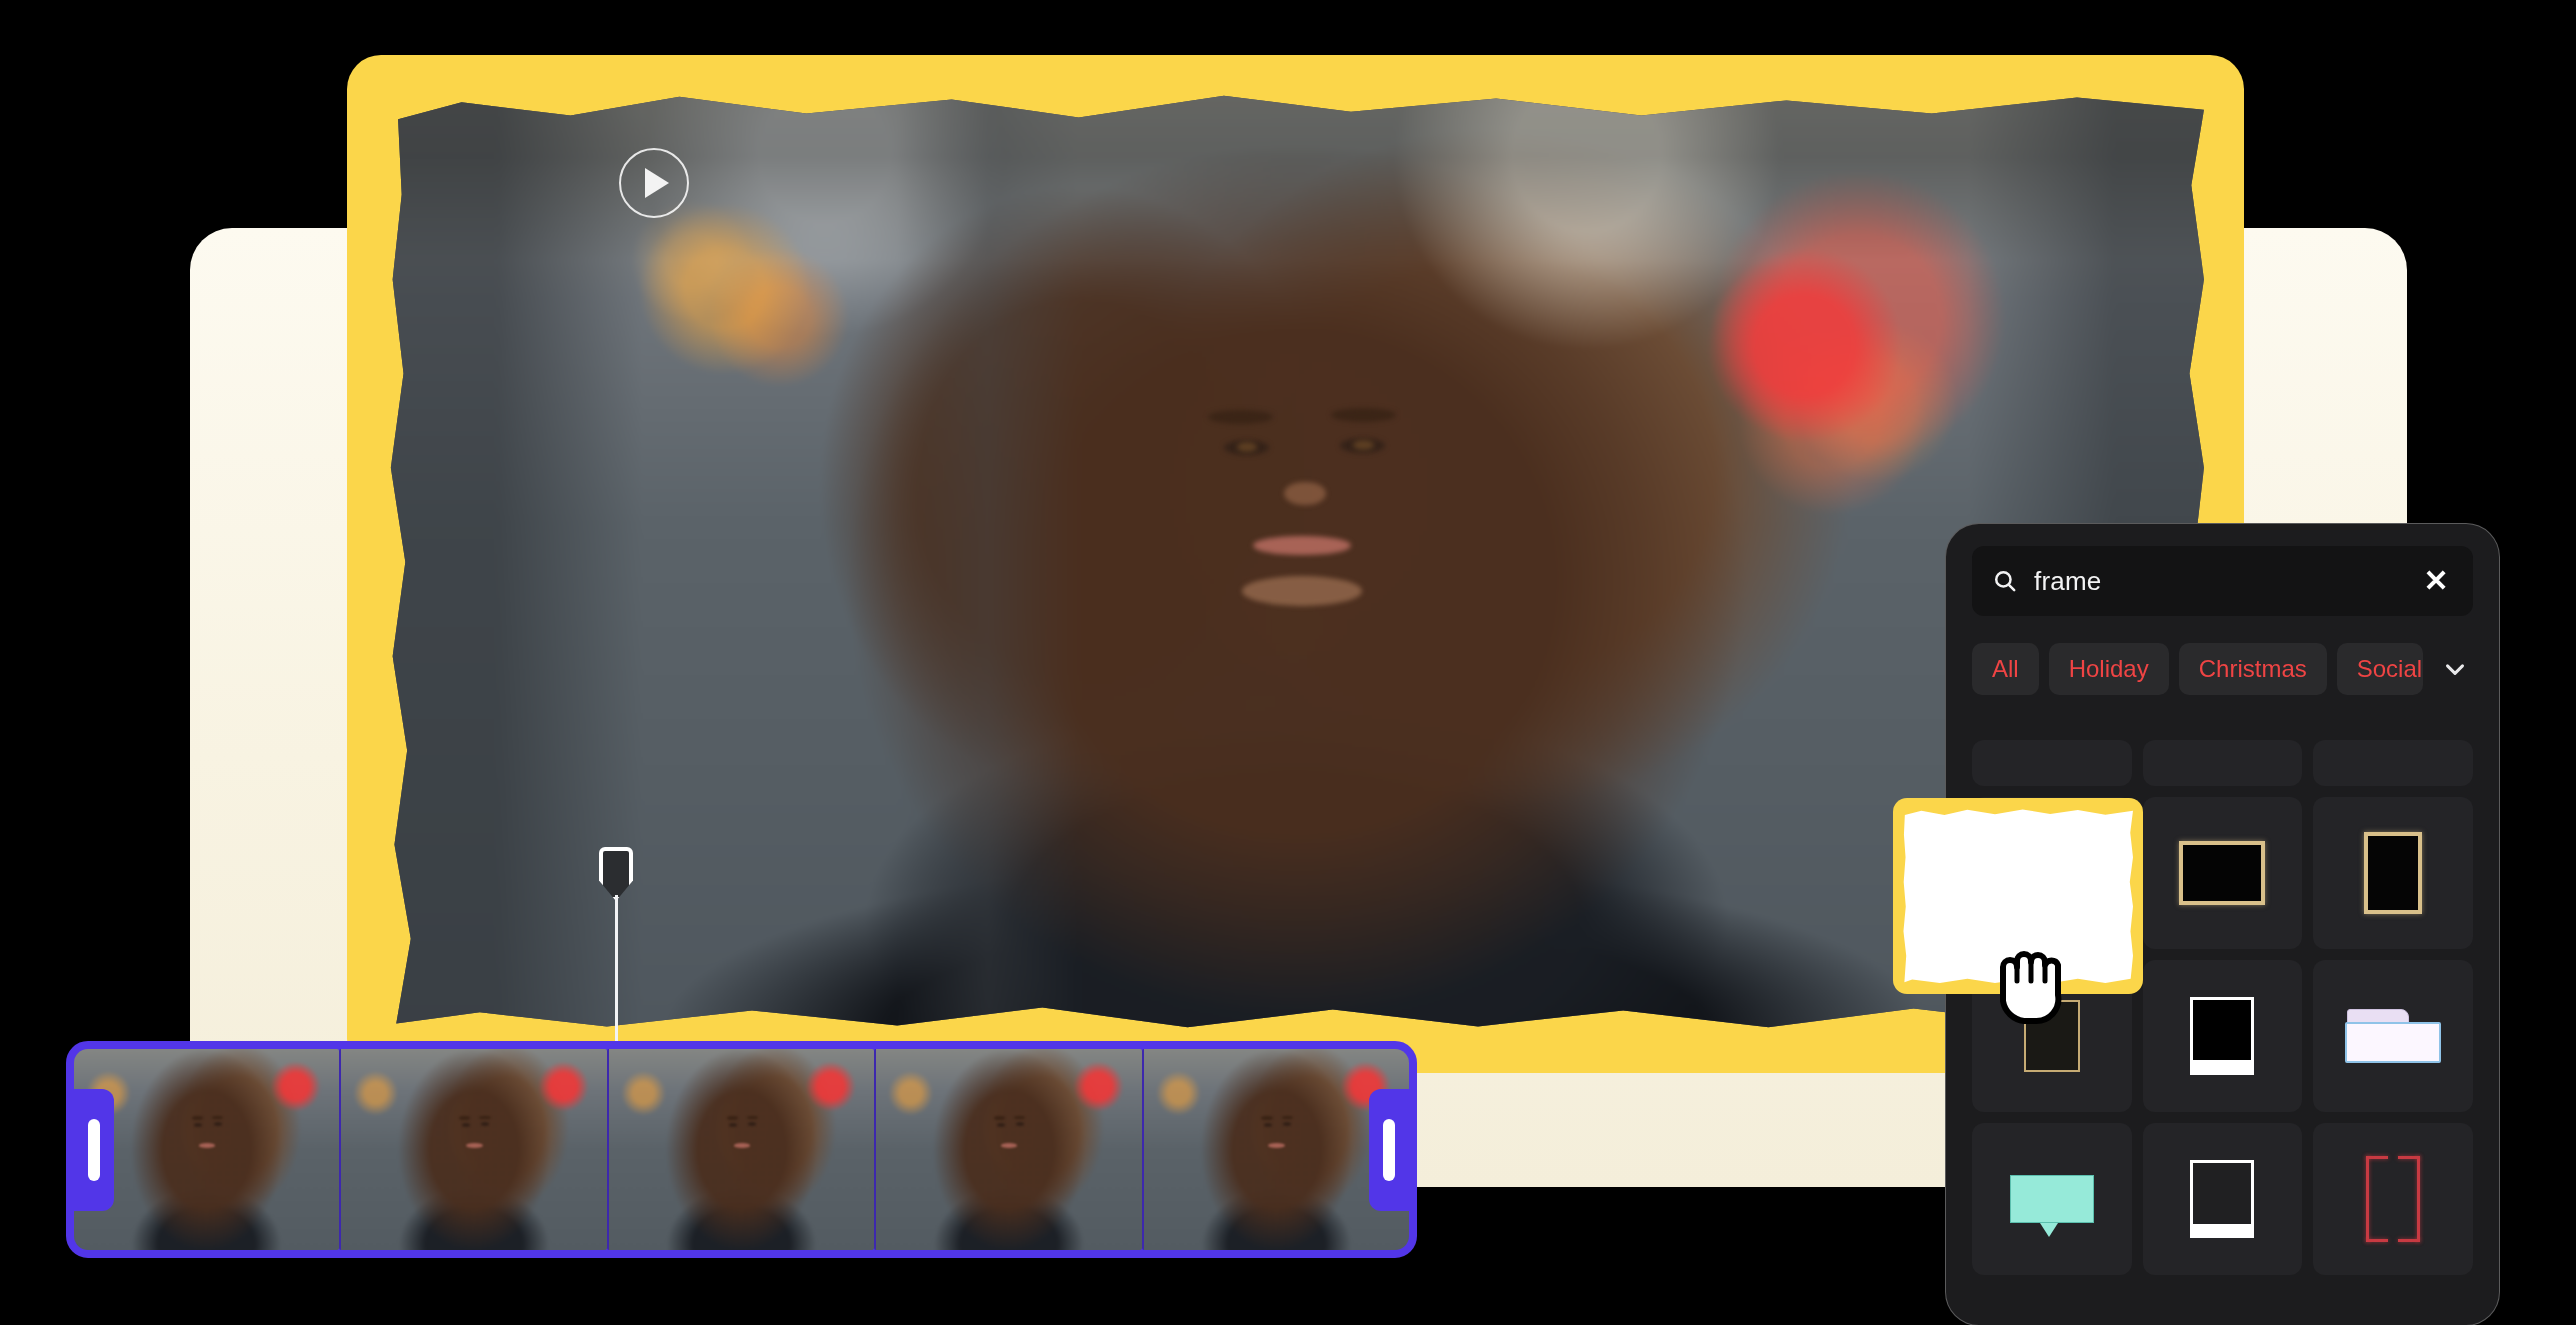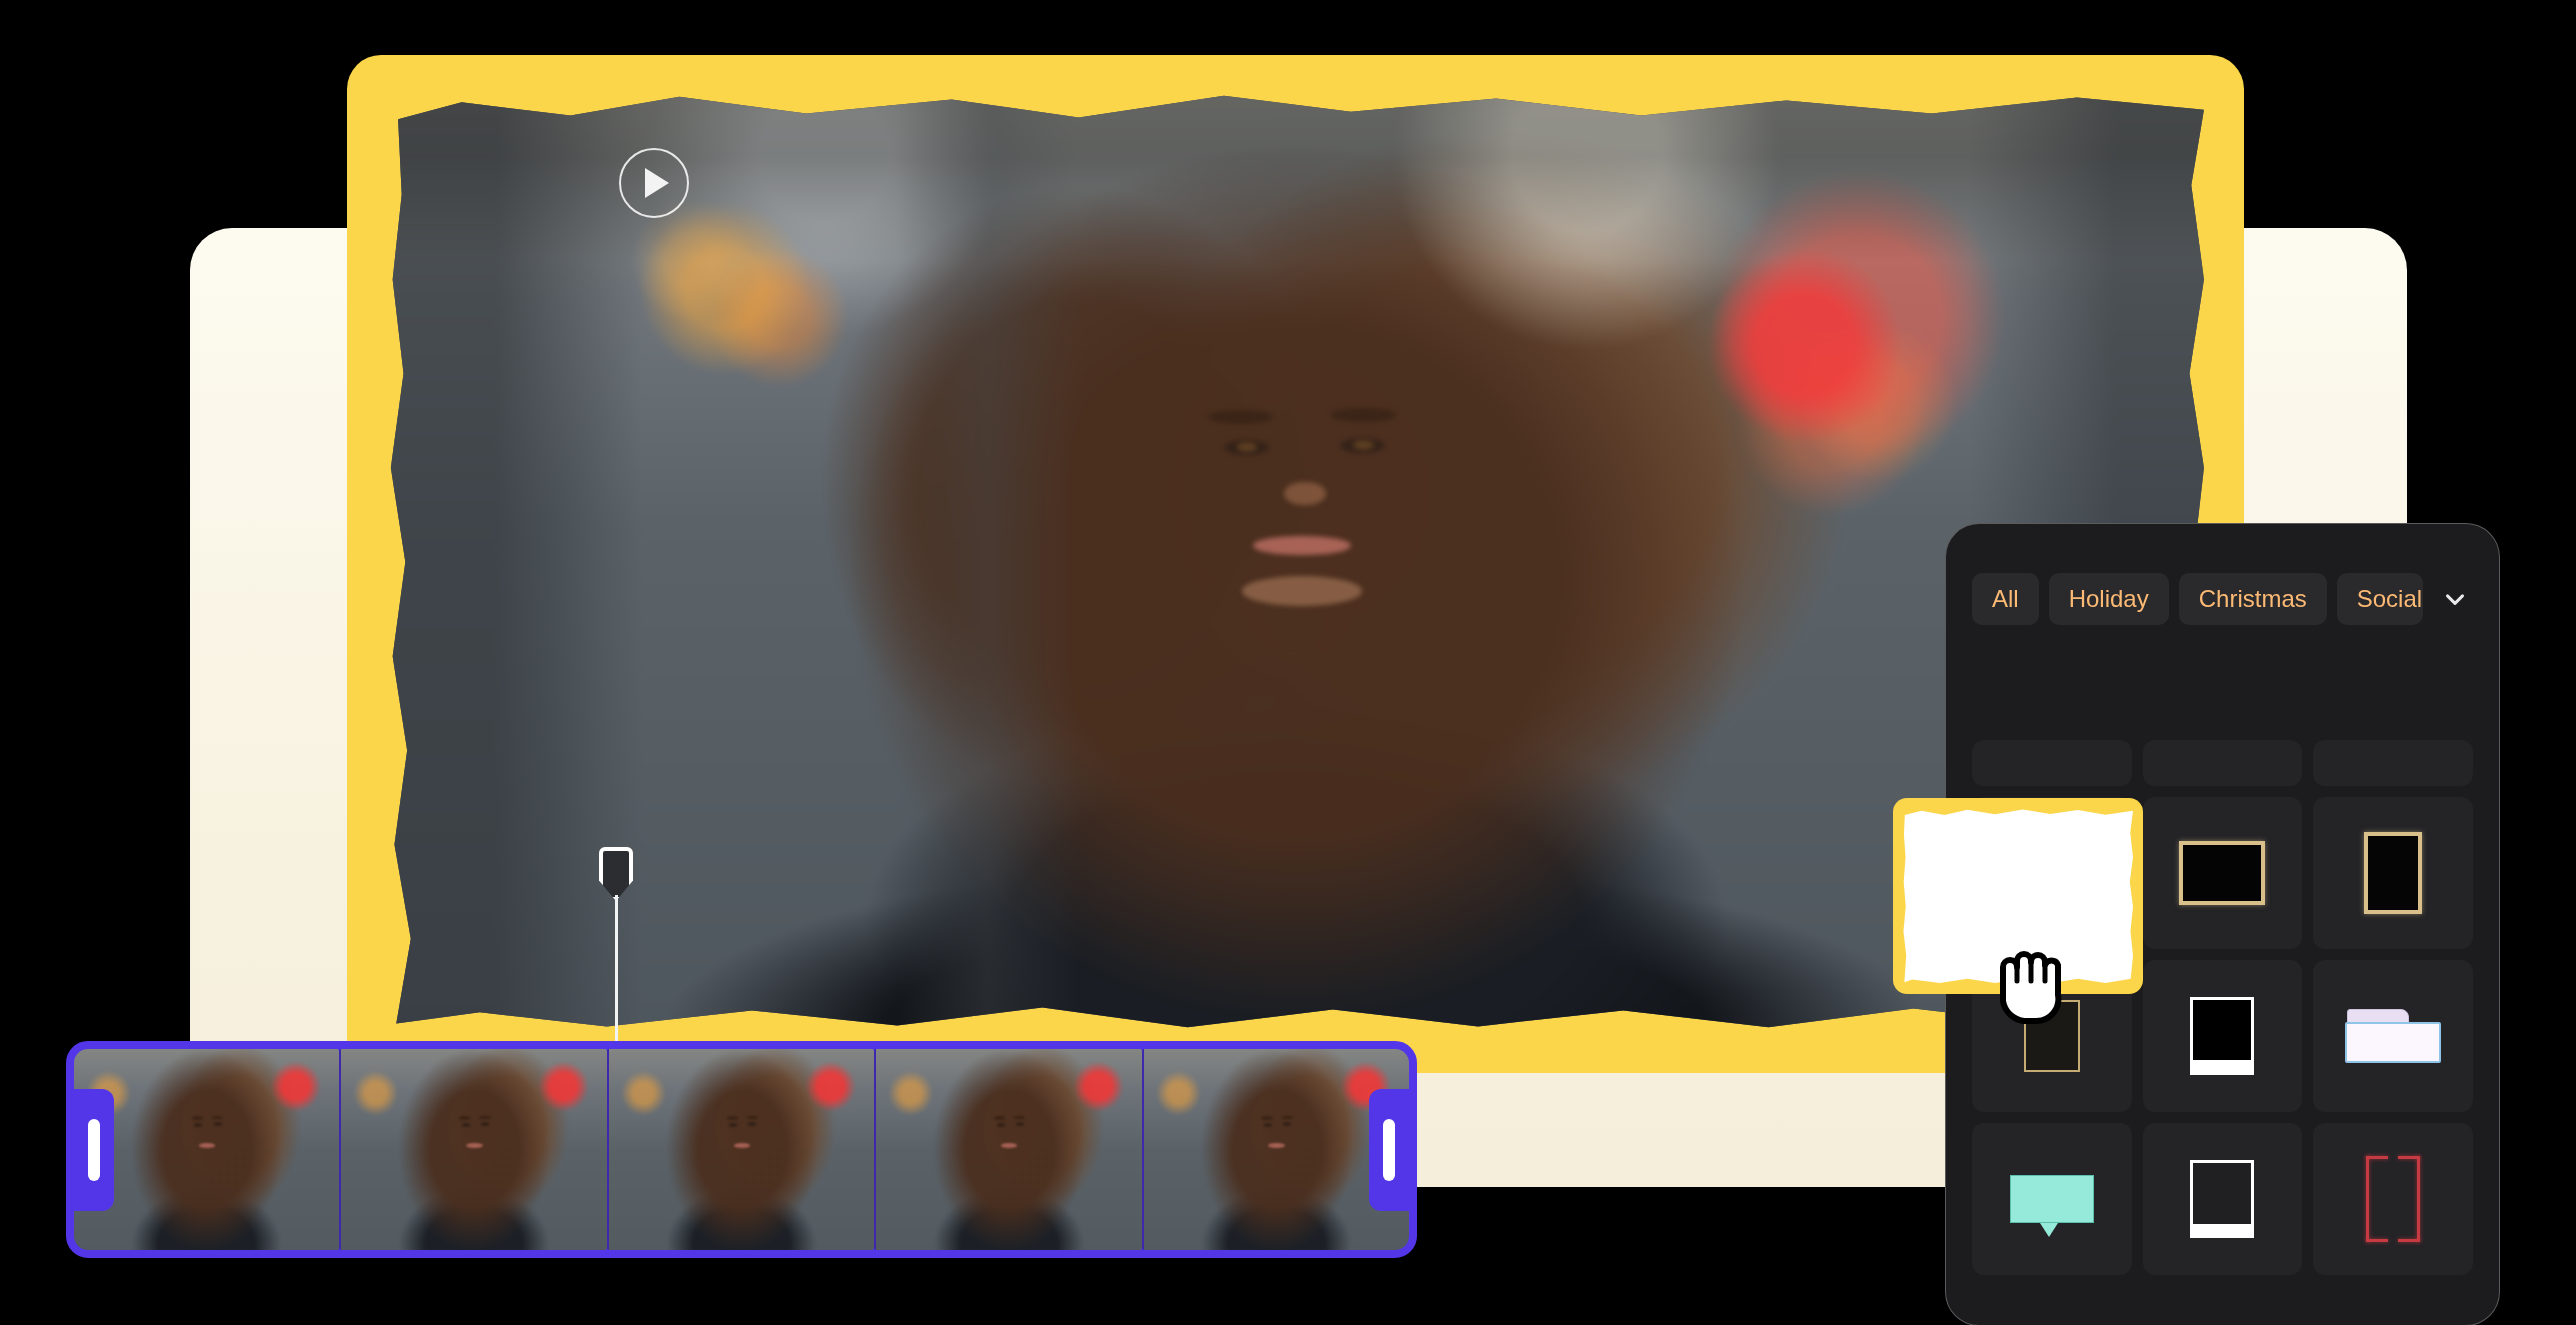--- a/index.html
+++ b/index.html
@@ -209,21 +209,21 @@
 
   .tabs {
     display: flex; align-items: center;
     gap: 10px;
     margin-top: 26px;
     height: 54px;
     overflow: hidden;
   }
   .tab {
     background: #2a2a2c;
-    color: #fdba74;
+    color: #ef4444;
     font-size: 24px;
     border-radius: 10px;
     padding: 12px 20px;
     white-space: nowrap;
     flex: 0 0 auto;
   }
   .tab.truncated { max-width: 86px; overflow: hidden; }
   .tabs-more {
     margin-left: auto;
     flex: 0 0 auto;
@@ -403,20 +403,30 @@
       <div class="tl-feat tl-eye-r"></div>
       <div class="tl-feat tl-lips"></div>
     </div>
     <div class="tl-handle left"></div>
     <div class="tl-handle right"></div>
   </div>
 
   <div class="panel">
     <div class="panel-pad">
 
+      <div class="search-bar">
+        <span class="search-icon">
+          <svg viewBox="0 0 24 24" width="26" height="26" fill="none" stroke="#f2f2f3" stroke-width="2.3" stroke-linecap="round">
+            <circle cx="10.5" cy="10.5" r="6.6"></circle>
+            <line x1="15.6" y1="15.6" x2="20.5" y2="20.5"></line>
+          </svg>
+        </span>
+        <span class="search-value" title="Search">frame</span>
+        <span class="close-btn">✕</span>
+      </div>
 
       <div class="tabs">
         <span class="tab">All</span>
         <span class="tab">Holiday</span>
         <span class="tab">Christmas</span>
         <span class="tab truncated">Social</span>
         <span class="tabs-more">
           <svg viewBox="0 0 24 24" width="30" height="30" fill="none" stroke="#e8e8ea" stroke-width="2.4" stroke-linecap="round" stroke-linejoin="round">
             <polyline points="6,9.5 12,15.5 18,9.5"></polyline>
           </svg>

